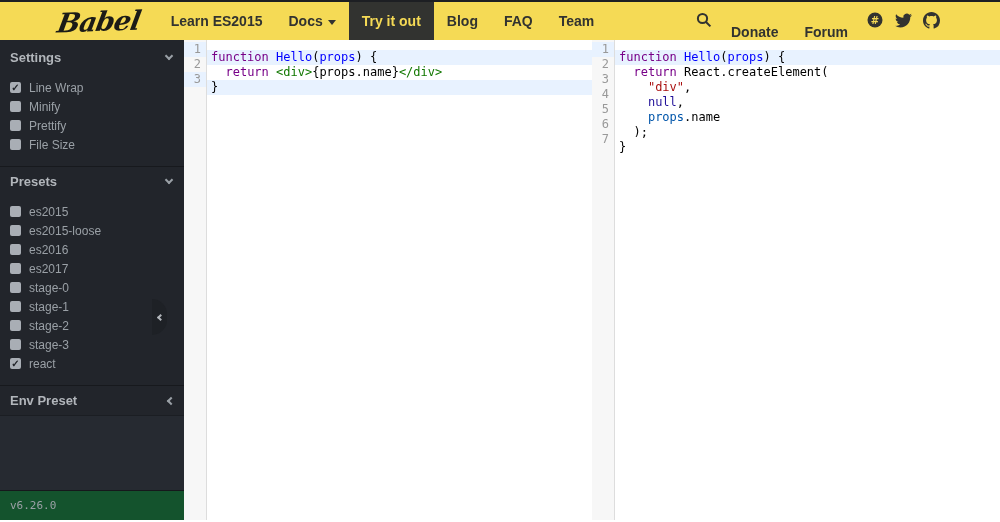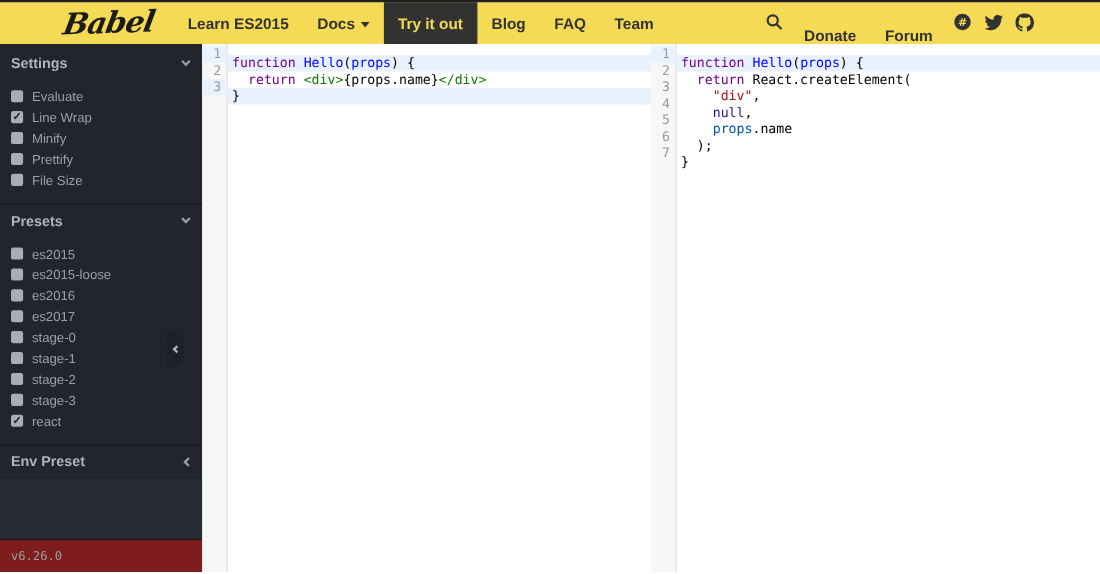--- a/index.html
+++ b/index.html
@@ -36,21 +36,21 @@
   .chev.down { transform:rotate(45deg); margin-top:-3px; }
   .chev.left { transform:rotate(135deg); margin-right:-2px; }
   .items { padding:6px 0 12px 0; }
   .sb-item { height:19px; display:flex; align-items:center; gap:8px; padding:0 10px;
              cursor:pointer; }
   .cb { width:11px; height:11px; background:#a9aeb5; border-radius:2px; flex-shrink:0;
         display:flex; align-items:center; justify-content:center;
         font-size:10px; line-height:10px; color:#1d2025; font-weight:bold; }
   .sb-label { font-size:12px; color:#9aa0a6; }
   .env-body { flex:1; background:#262a31; border-top:1px solid #1b1e23; }
-  .version { height:30px; background:#7f1d1d; border-top:1px solid #16181c;
+  .version { height:30px; background:#14532d; border-top:1px solid #16181c;
              display:flex; align-items:center; padding-left:10px;
              font-family:"DejaVu Sans Mono", monospace; font-size:11px; color:#9ba0a6; }
 
   
   .collapse-handle { position:absolute; left:152px; top:259px; width:15px; height:36px;
                      background:#1e2126; border-radius:0 18px 18px 0; display:flex;
                      align-items:center; justify-content:center; cursor:pointer; z-index:5; }
   .collapse-handle .chev { width:5px; height:5px; border-color:#b2b6bb; }
 
   
@@ -130,24 +130,20 @@
 
 <div class="main">
 
   <div class="sidebar">
     <div class="section-header">
       <span>Settings</span>
       <span class="chev down"></span>
     </div>
     <div class="items">
         <label class="sb-item">
-          <span class="cb"></span>
-          <span class="sb-label">Evaluate</span>
-        </label>
-        <label class="sb-item">
           <span class="cb">✓</span>
           <span class="sb-label">Line Wrap</span>
         </label>
         <label class="sb-item">
           <span class="cb"></span>
           <span class="sb-label">Minify</span>
         </label>
         <label class="sb-item">
           <span class="cb"></span>
           <span class="sb-label">Prettify</span>

